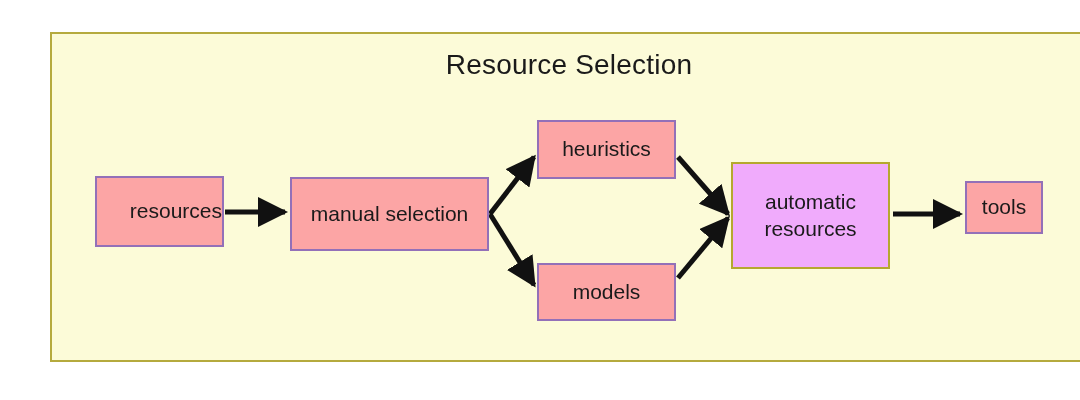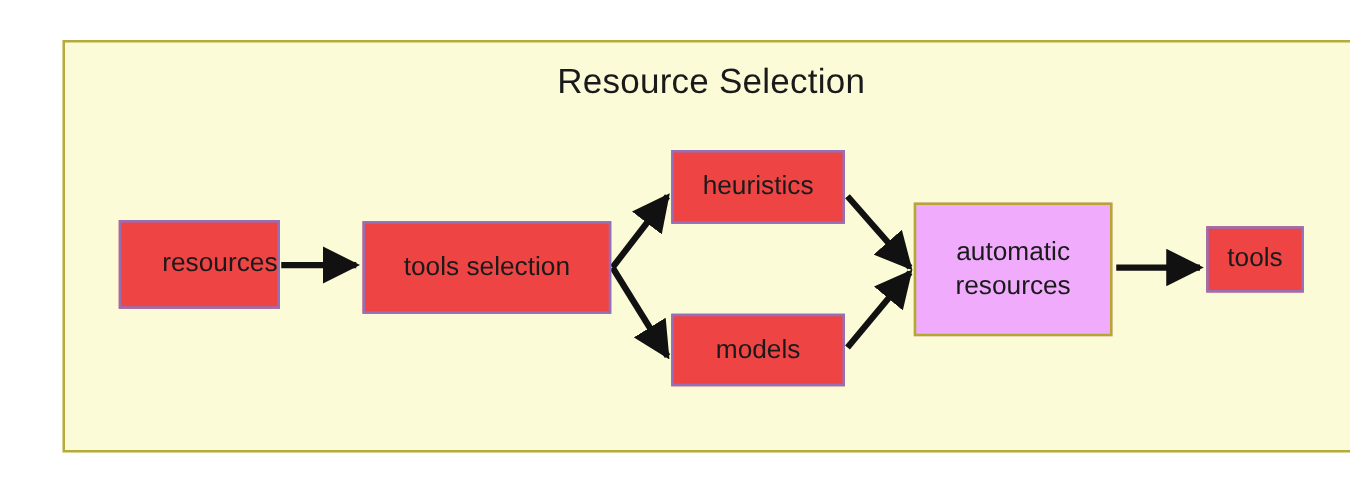--- a/index.html
+++ b/index.html
@@ -46,38 +46,38 @@
     display: flex;
     align-items: center;
     justify-content: center;
     text-align: center;
     font-size: 21px;
     color: #1a1a1a;
     line-height: 1.25;
     font-family: "Liberation Sans", sans-serif;
   }
   .node-purple {
-    background: #ef4444;
+    background: #fca5a5;
     border: 2px solid #9370b8;
   }
   .node-yellow {
     background: #f0abfc;
     border: 2px solid #b5a82e;
   }
   #node-resources {
     left: 66px; top: 176px; width: 129px; height: 71px; justify-content: flex-end;
   }
   #node-manual-selection {
     left: 261px; top: 177px; width: 199px; height: 74px;
   }
   #node-heuristics {
     left: 508px; top: 120px; width: 139px; height: 59px;
   }
   #node-models {
-    left: 508px; top: 251px; width: 139px; height: 58px;
+    left: 508px; top: 263px; width: 139px; height: 58px;
   }
   #node-automatic-selection {
     left: 702px; top: 162px; width: 159px; height: 107px;
   }
   #node-tools {
     left: 936px; top: 181px; width: 78px; height: 53px;
   }
   .edge-layer {
     position: absolute;
     left: 0; top: 0;
@@ -125,21 +125,21 @@
     <g>
       <line x1="864" y1="214" x2="931" y2="214" stroke="#111111" stroke-width="5" marker-end="url(#arrowhead)"></line>
     </g>
   </svg>
 
   <div id="node-resources" class="node node-purple">
     <span>resources</span>
   </div>
 
   <div id="node-manual-selection" class="node node-purple">
-    <span>tools selection</span>
+    <span>manual selection</span>
   </div>
 
   <div id="node-heuristics" class="node node-purple">
     <span>heuristics</span>
   </div>
 
   <div id="node-models" class="node node-purple">
     <span>models</span>
   </div>
 

